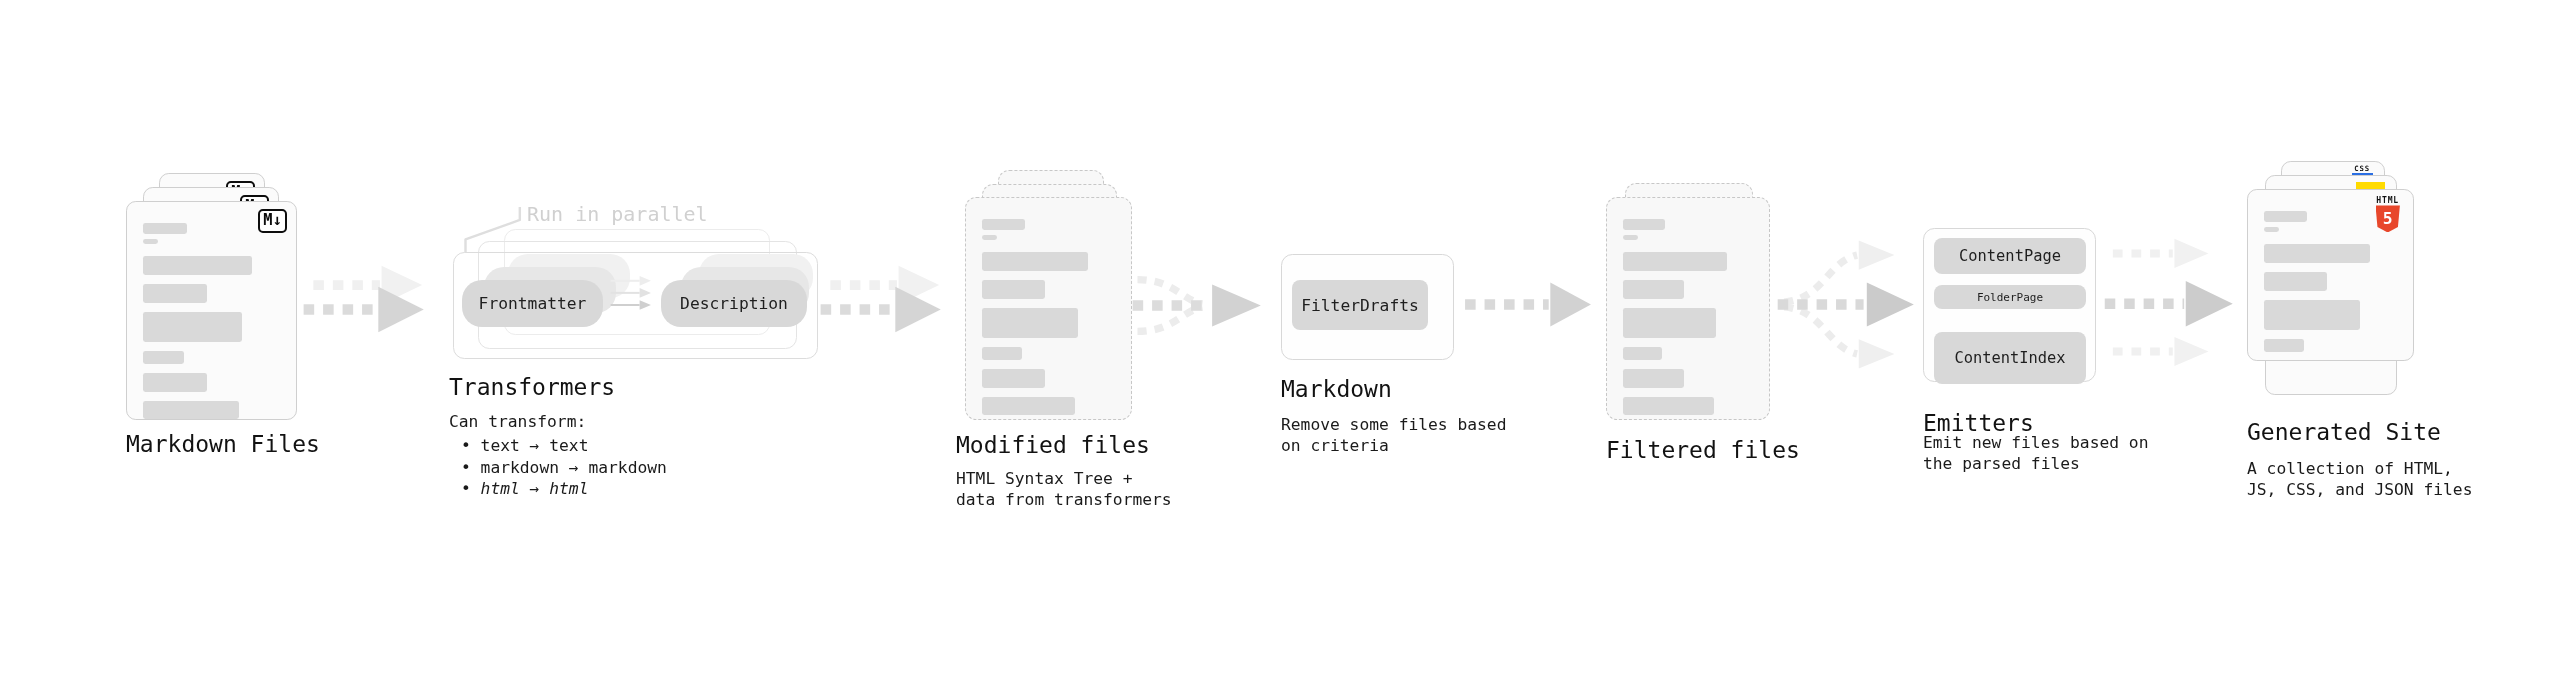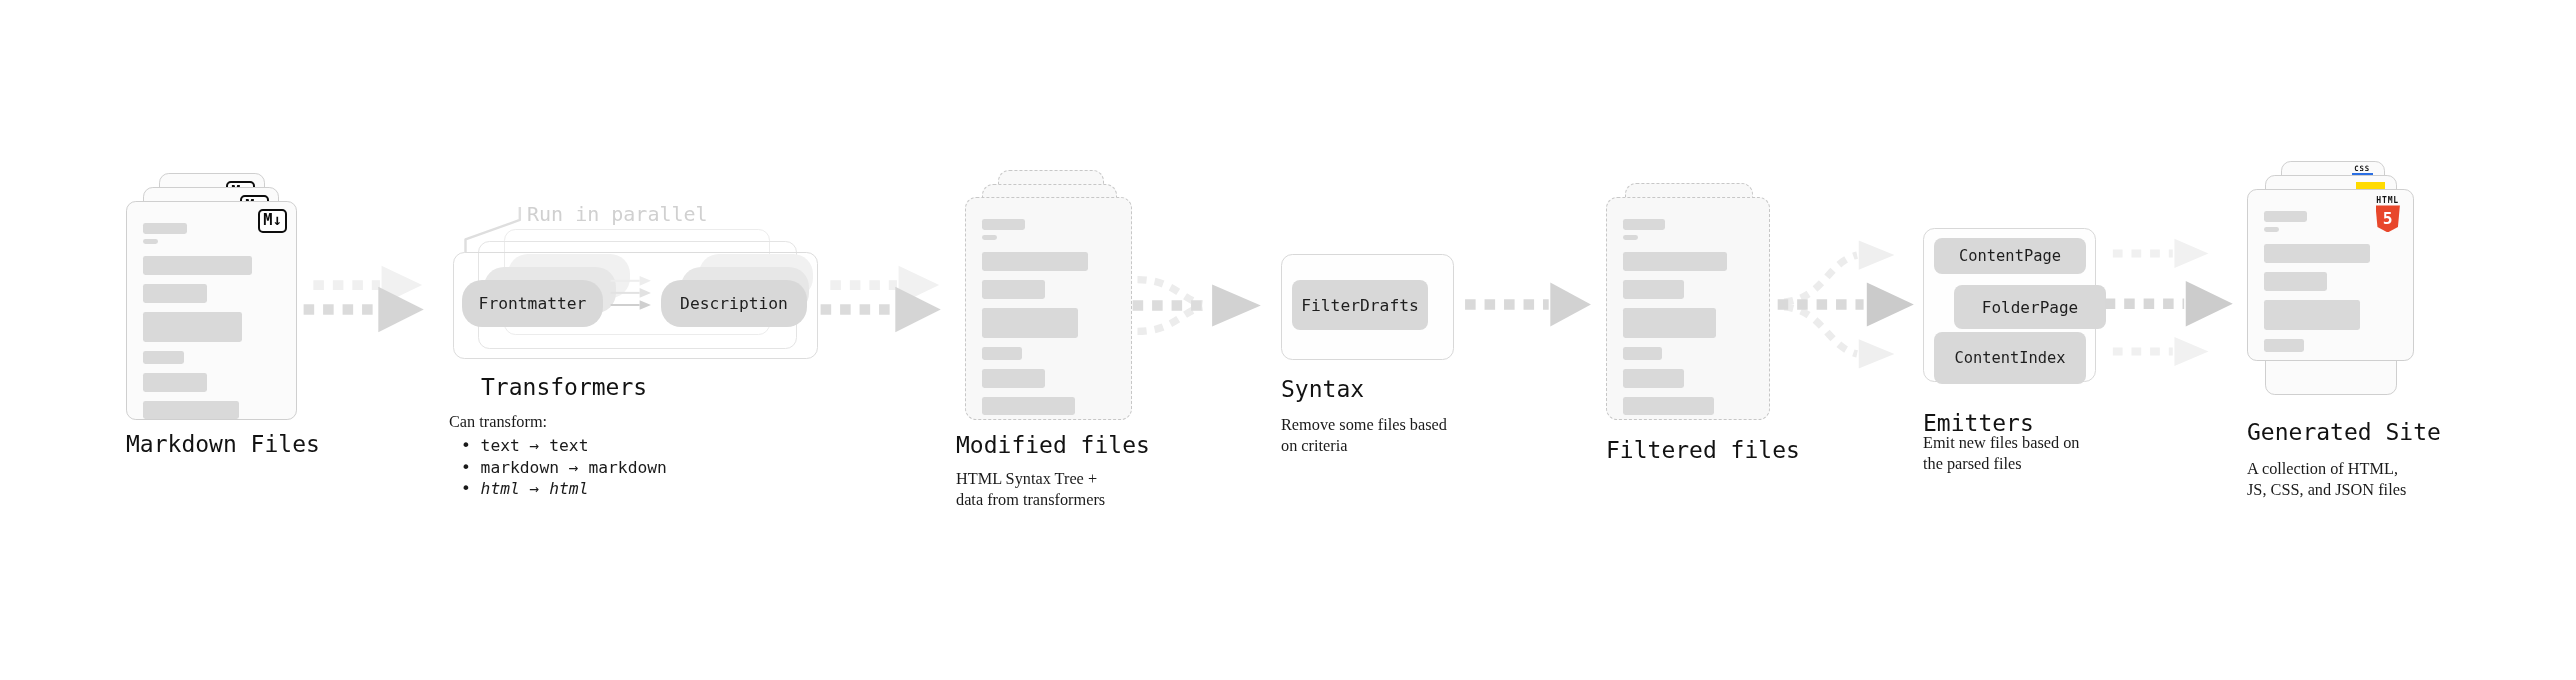--- a/index.html
+++ b/index.html
@@ -37,21 +37,21 @@
   
   .ghost-box{position:absolute;border:1.6px solid #e9e9e9;border-radius:11.4px;box-sizing:border-box;background:transparent;}
   .tbtn{position:absolute;border-radius:20px;box-sizing:border-box;display:flex;align-items:center;justify-content:center;
         font-size:16.3px;color:#1e1e1e;white-space:nowrap;}
   .panel{position:absolute;border:1.6px solid #d8d8d8;border-radius:11.4px;background:#fefefe;box-sizing:border-box;}
   .pbtn{position:absolute;background:#d8d8d8;border-radius:8.1px;display:flex;align-items:center;justify-content:center;
         font-size:16.3px;color:#1e1e1e;white-space:nowrap;}
 
   
   .stage-label{position:absolute;font-size:23px;color:#121212;white-space:nowrap;}
-  .stage-desc{position:absolute;font-size:16.3px;line-height:21px;color:#1a1a1a;white-space:pre-line;font-family:Liberation Serif, serif;}
+  .stage-desc{position:absolute;font-size:16.3px;line-height:21px;color:#1a1a1a;white-space:pre-line;}
   .bullet{position:absolute;font-size:16.3px;color:#1a1a1a;white-space:nowrap;}
   .note{position:absolute;font-size:20px;color:#d0d0d0;white-space:nowrap;}
   svg{position:absolute;overflow:visible;}
 </style>
 </head>
 <body>
 
 <div id="canvas">
 
   <div>
@@ -103,21 +103,21 @@
         <polygon points="38,17 52,23 38,29" fill="#e2e2e2"></polygon>
       <path d="M2,38 H38" stroke="#cfcfcf" stroke-width="2.5" fill="none"></path>
         <polygon points="38,32 52,38 38,44" fill="#cfcfcf"></polygon>
     </svg>
 
     <svg style="left:459px;top:202px;" width="73" height="57" viewBox="0 0 90 70">
       <polyline points="75,6 75,22 8,46 8,62" stroke="#dedede" stroke-width="3" fill="none" stroke-linejoin="round"></polyline>
     </svg>
     <div class="note" style="left:527px;top:202px;">Run in parallel</div>
 
-    <div class="stage-label" style="left:449px;top:374px;margin-left:32px;">Transformers</div>
+    <div class="stage-label" style="left:449px;top:374px;">Transformers</div>
     <div class="stage-desc" style="left:449px;top:411px;">Can transform:</div>
     <div class="bullet" style="left:461px;top:436px;">• text → text</div>
     <div class="bullet" style="left:461px;top:458px;">• markdown → markdown</div>
     <div class="bullet" style="left:461px;top:479px;font-style:italic;">• html → html</div>
   </div>
 
   <svg style="left:819px;top:254px;" width="138" height="102" viewBox="0 0 170 125">
     <line x1="14" y1="38" x2="96" y2="38" stroke="#f0f0f0" stroke-width="12" stroke-dasharray="13 11"></line>
     <polygon points="98,14 148,38 98,62" fill="#f1f1f1"></polygon>
     <line x1="2" y1="68" x2="92" y2="68" stroke="#dbdbdb" stroke-width="13" stroke-dasharray="13 11"></line>
@@ -147,21 +147,21 @@
   <svg style="left:1131px;top:255px;" width="142" height="101" viewBox="0 0 175 124">
     <path d="M8,30 C52,30 64,56 88,60" stroke="#ececec" stroke-width="9" stroke-dasharray="11 10" fill="none"></path>
     <path d="M8,94 C52,94 64,68 88,64" stroke="#ececec" stroke-width="9" stroke-dasharray="11 10" fill="none"></path>
     <line x1="2" y1="62" x2="96" y2="62" stroke="#dcdcdc" stroke-width="13" stroke-dasharray="13 11"></line>
     <polygon points="100,36 160,62 100,88" fill="#d2d2d2"></polygon>
   </svg>
 
   <div>
     <div class="panel" style="left:1281px;top:254px;width:173px;height:106px;"></div>
     <div class="pbtn" style="left:1292px;top:280px;width:136px;height:50px;">FilterDrafts</div>
-    <div class="stage-label" style="left:1281px;top:376px;">Syntax</div>
+    <div class="stage-label" style="left:1281px;top:376px;">Markdown</div>
     <div class="stage-desc" style="left:1281px;top:414px;">Remove some files based
 on criteria</div>
   </div>
 
   <svg style="left:1461px;top:276px;" width="134" height="57" viewBox="0 0 165 70">
     <line x1="5" y1="35" x2="108" y2="35" stroke="#d9d9d9" stroke-width="13" stroke-dasharray="13 11"></line>
     <polygon points="110,8 160,35 110,62" fill="#d2d2d2"></polygon>
   </svg>
 
   <div>
@@ -186,21 +186,21 @@
     <polygon points="102,8 146,26 102,44" fill="#efefef"></polygon>
     <path d="M10,90 C58,94 64,140 100,148" stroke="#ececec" stroke-width="9" stroke-dasharray="11 10" fill="none"></path>
     <polygon points="102,130 146,148 102,166" fill="#efefef"></polygon>
     <line x1="2" y1="87" x2="108" y2="87" stroke="#d9d9d9" stroke-width="13" stroke-dasharray="13 11"></line>
     <polygon points="112,60 170,87 112,114" fill="#cbcbcb"></polygon>
   </svg>
 
   <div>
     <div class="panel" style="left:1923px;top:228px;width:173px;height:154px;"></div>
     <div class="pbtn" style="left:1934px;top:238px;width:152px;height:36px;font-size:15.4px;">ContentPage</div>
-    <div class="pbtn" style="left:1934px;top:285px;width:152px;height:44px;font-size:16px;margin-left:20px;">FolderPage</div>
+    <div class="pbtn" style="left:1934px;top:285px;width:152px;height:24px;font-size:11px;">FolderPage</div>
     <div class="pbtn" style="left:1934px;top:332px;width:152px;height:52px;font-size:15.4px;">ContentIndex</div>
     <div class="stage-label" style="left:1923px;top:410px;">Emitters</div>
     <div class="stage-desc" style="left:1923px;top:432px;">Emit new files based on
 the parsed files</div>
   </div>
 
   <svg style="left:2103px;top:234px;" width="138" height="141" viewBox="0 0 170 174">
     <line x1="12" y1="24" x2="86" y2="24" stroke="#f0f0f0" stroke-width="10" stroke-dasharray="12 11"></line>
     <polygon points="88,6 130,24 88,42" fill="#f1f1f1"></polygon>
     <line x1="2" y1="86" x2="100" y2="86" stroke="#d7d7d7" stroke-width="13" stroke-dasharray="13 11"></line>

